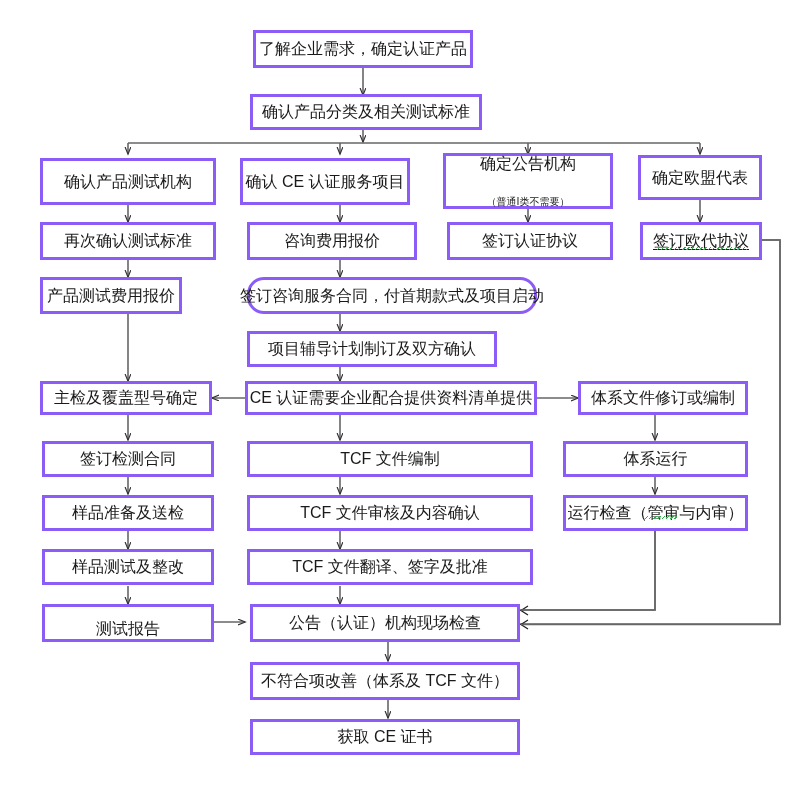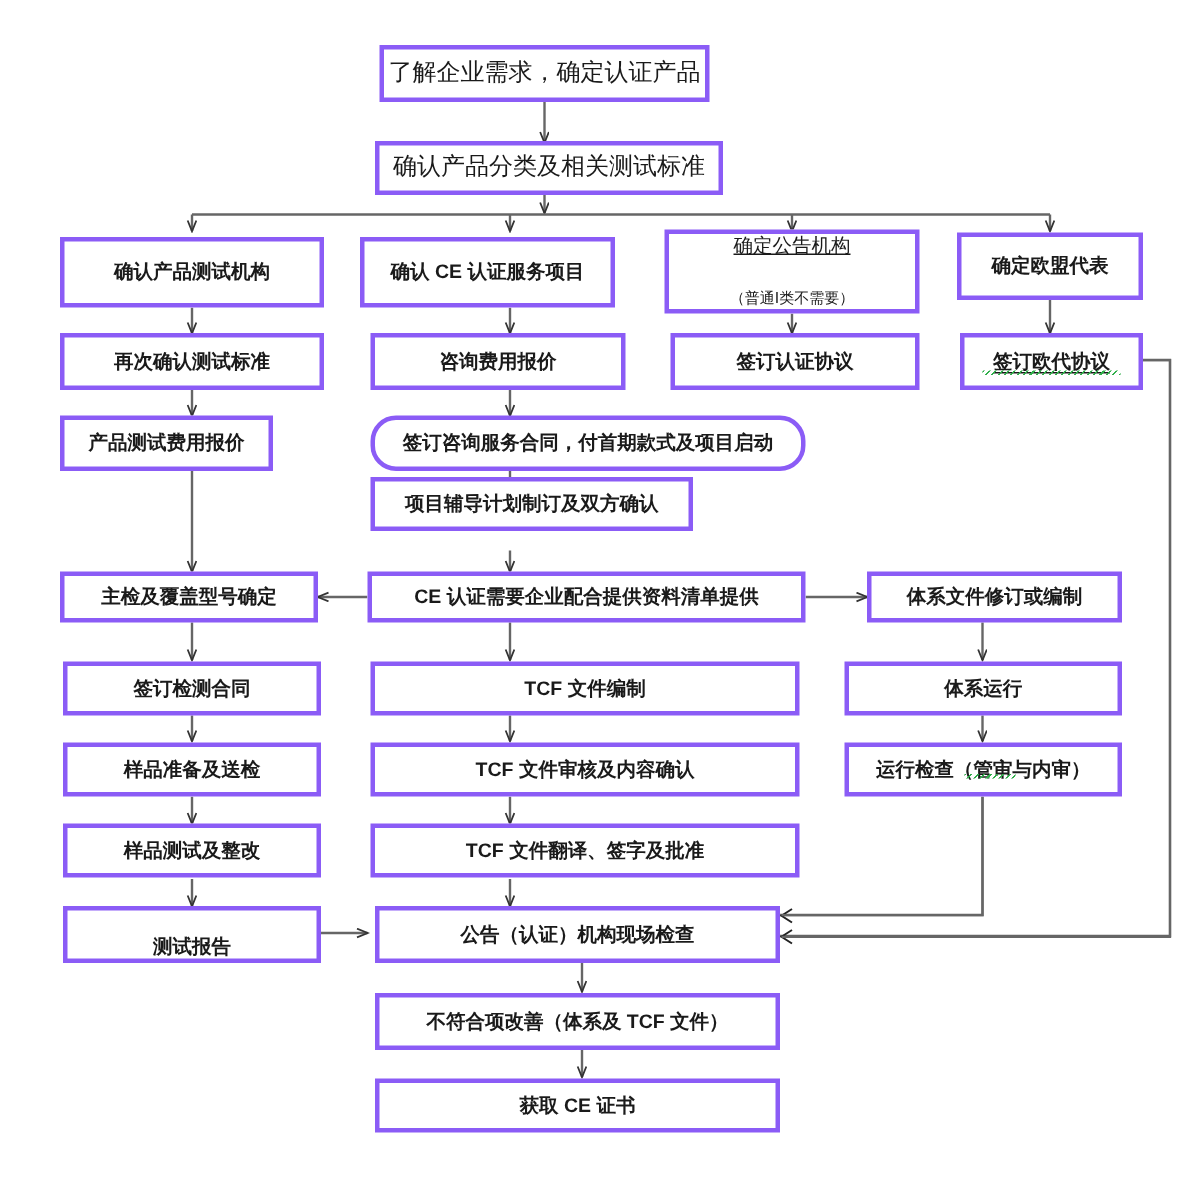--- a/index.html
+++ b/index.html
@@ -35,22 +35,22 @@
     color: #1a1a1a;
     text-align: center;
     line-height: 1.25;
     z-index: 2;
   }
   .node .t {
     display: block;
     white-space: nowrap;
   }
   .s16 { font-size: 16px; }
-  .s15 { font-size: 13px; font-weight: bold; }
-  .s11 { font-size: 13px; text-decoration: underline; }
+  .s15 { font-size: 16px; }
+  .s11 { font-size: 16px; }
   .s10 { font-size: 10px; }
   .sub {
     margin-top: 22px;
     font-size: 10px;
   }
   .wavy-mark {
     position: absolute;
     left: 50%;
     transform: translateX(-50%);
     bottom: -1px;
@@ -184,21 +184,21 @@
   </div>
 
   <div class="node" style="left:40px; top:277px; width:142px; height:37px;">
     <span class="t s15">产品测试费用报价</span>
   </div>
 
   <div class="node" style="left:247px; top:277px; width:290px; height:37px;border-radius:17px;">
     <span class="t s15">签订咨询服务合同，付首期款式及项目启动</span>
   </div>
 
-  <div class="node" style="left:247px; top:318px; width:215px; height:36px;">
+  <div class="node" style="left:247px; top:331px; width:250px; height:36px;">
     <span class="t s15">项目辅导计划制订及双方确认</span>
   </div>
 
   <div class="node" style="left:40px; top:381px; width:172px; height:34px;">
     <span class="t s15">主检及覆盖型号确定</span>
   </div>
 
   <div class="node" style="left:245px; top:381px; width:292px; height:34px;">
     <span class="t s15">CE 认证需要企业配合提供资料清单提供</span>
   </div>

